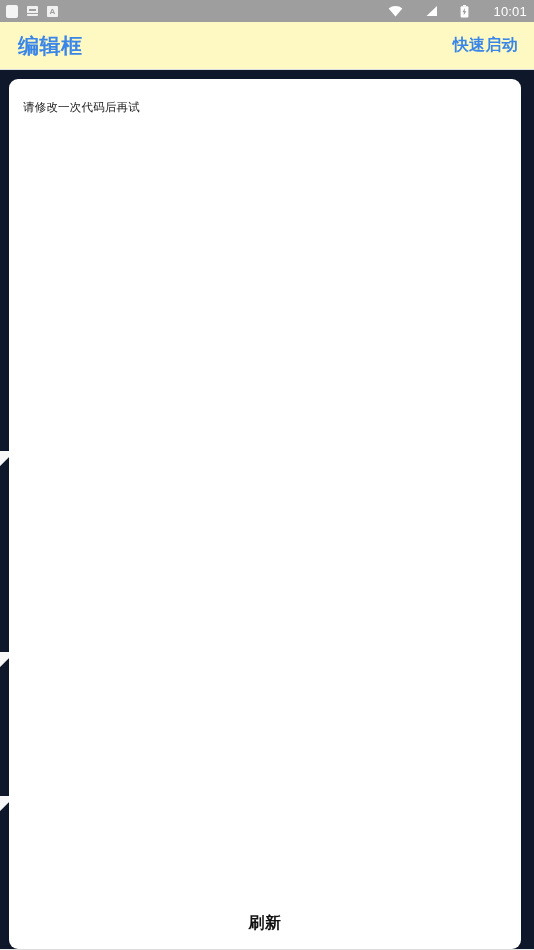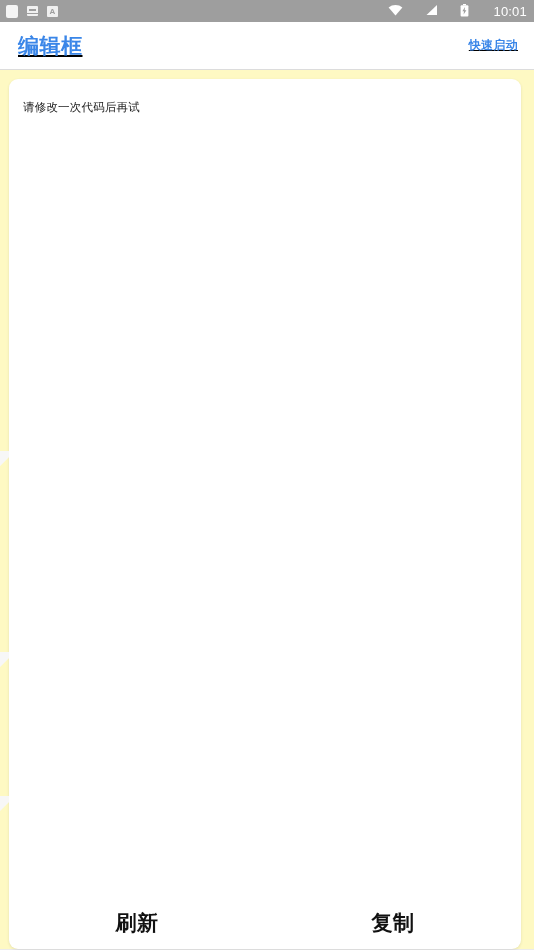--- a/index.html
+++ b/index.html
@@ -63,66 +63,66 @@
     background: #f0f0f0;
     border-radius: 1px;
     color: #9e9e9e;
     font-size: 8px;
     font-weight: bold;
     line-height: 11px;
     text-align: center;
   }
   .status-right {
     display: flex;
+    align-items: center;
     gap: 22px;
   }
   .sb-time {
     color: #ffffff;
     font-size: 13px;
     letter-spacing: 0.2px;
     margin-left: 2px;
   }
   .wifi-ico { display: block; }
   .signal-ico { display: block; }
   .battery-ico { display: block; }
 
   
   .app-header {
     height: 48px;
-    background: #ffffff;
+    background: #fef9c3;
     display: flex;
     align-items: center;
     justify-content: space-between;
     padding: 0 16px 0 18px;
     box-sizing: border-box;
     border-bottom: 1px solid #dcdcdc;
     position: relative;
-    text-decoration: underline;
   }
   .app-title {
     color: #3a86e8;
     font-size: 21px;
     font-weight: bold;
     letter-spacing: 0.5px;
   }
   .quick-launch {
     color: #3a86e8;
-    font-size: 12px;
+    font-size: 16px;
     font-weight: bold;
     letter-spacing: 0.3px;
     cursor: pointer;
   }
 
   
   .page-body {
     position: relative;
     height: calc(950px - 22px - 49px);
     padding: 9px 13px 0 9px;
     box-sizing: border-box;
-    background: #fef9c3;
+    background: #0f172a;
   }
 
   
   .artifact {
     position: absolute;
     left: 0;
     width: 9px;
     height: 22px;
     background: linear-gradient(135deg, #f7f7f7 0%, #f7f7f7 48%, rgba(235,235,235,0) 49%);
     pointer-events: none;
@@ -154,21 +154,21 @@
   }
   .action-bar {
     height: 52px;
     display: flex;
     align-items: center;
     flex-shrink: 0;
   }
   .action-btn {
     flex: 1;
     text-align: center;
-    font-size: 21px;
+    font-size: 16px;
     font-weight: bold;
     color: #111111;
     letter-spacing: 0.5px;
     cursor: pointer;
     user-select: none;
   }
 
   
   .tab-bar {
     height: 59px;
@@ -213,21 +213,20 @@
 <div class="page-body">
   <div class="artifact a1"></div>
   <div class="artifact a2"></div>
   <div class="artifact a3"></div>
 
   <div class="editor-card">
     <div class="editor-text" contenteditable="true" style="">请修改一次代码后再试</div>
 
     <div class="action-bar">
       <div class="action-btn">刷新</div>
-      <div class="action-btn">复制</div>
     </div>
   </div>
 </div>
 
 <div class="tab-bar">
   
   
   
   
 </div>

